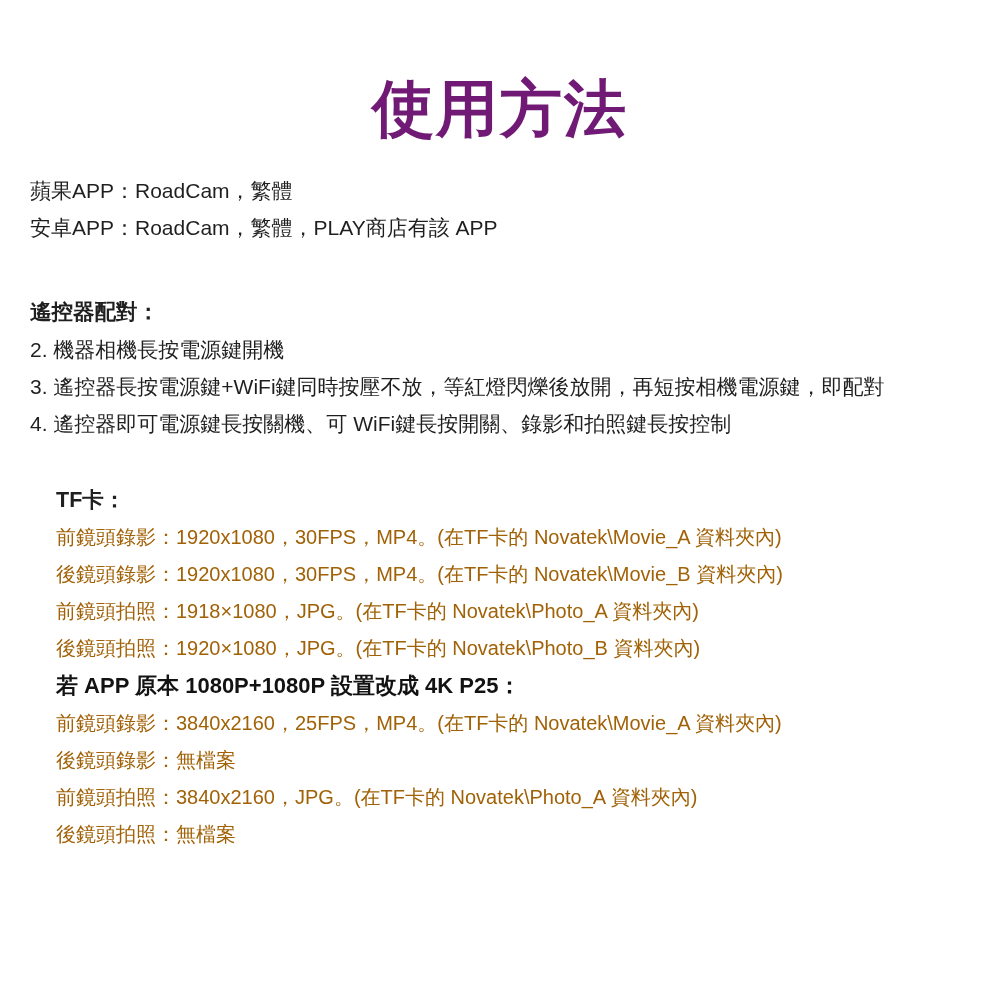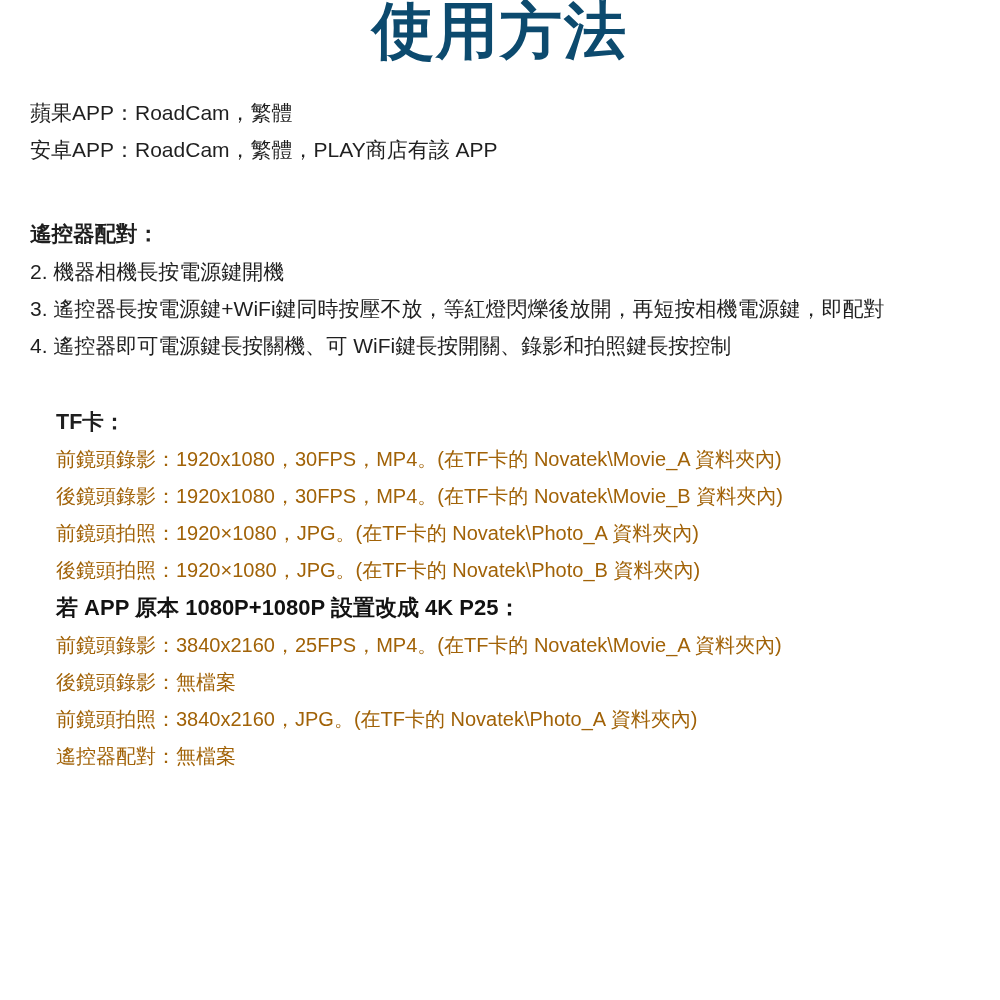--- a/index.html
+++ b/index.html
@@ -21,22 +21,23 @@
     height: 1000px;
     box-sizing: border-box;
   }
 
   
   .title {
     text-align: center;
     font-size: 62px;
     font-weight: bold;
     letter-spacing: 2px;
-    color: #0c4a6e;
+    color: #701a75;
     line-height: 1;
+    padding-top: 78px;
     margin: 0;
   }
 
   
   .content {
     padding-left: 30px;
     padding-right: 20px;
     margin-top: 0;
   }
 
@@ -106,28 +107,28 @@
       <div class="list-item">3. 遙控器長按電源鍵+WiFi鍵同時按壓不放，等紅燈閃爍後放開，再短按相機電源鍵，即配對</div>
       <div class="list-item">4. 遙控器即可電源鍵長按關機、可 WiFi鍵長按開關、錄影和拍照鍵長按控制</div>
     </div>
 
     <div class="section-tf">
       <div class="line heading-bold">TF卡：</div>
 
       <div>
         <div class="sub-line">前鏡頭錄影：1920x1080，30FPS，MP4。(在TF卡的 Novatek\Movie_A 資料夾內)</div>
         <div class="sub-line">後鏡頭錄影：1920x1080，30FPS，MP4。(在TF卡的 Novatek\Movie_B 資料夾內)</div>
-        <div class="sub-line">前鏡頭拍照：1920×1080，JPG。(在TF卡的 Novatek\Photo_A 資料夾內)</div>
+        <div class="sub-line">前鏡頭拍照：1918×1080，JPG。(在TF卡的 Novatek\Photo_A 資料夾內)</div>
         <div class="sub-line">後鏡頭拍照：1920×1080，JPG。(在TF卡的 Novatek\Photo_B 資料夾內)</div>
       </div>
 
       <div>
         <div class="mode-heading">若 APP 原本 1080P+1080P 設置改成 4K P25：</div>
         <div class="sub-line">前鏡頭錄影：3840x2160，25FPS，MP4。(在TF卡的 Novatek\Movie_A 資料夾內)</div>
         <div class="sub-line">後鏡頭錄影：無檔案</div>
         <div class="sub-line">前鏡頭拍照：3840x2160，JPG。(在TF卡的 Novatek\Photo_A 資料夾內)</div>
-        <div class="sub-line">遙控器配對：無檔案</div>
+        <div class="sub-line">後鏡頭拍照：無檔案</div>
       </div>
 
     </div>
 
   </div>
 </div>
 
 </body></html>

